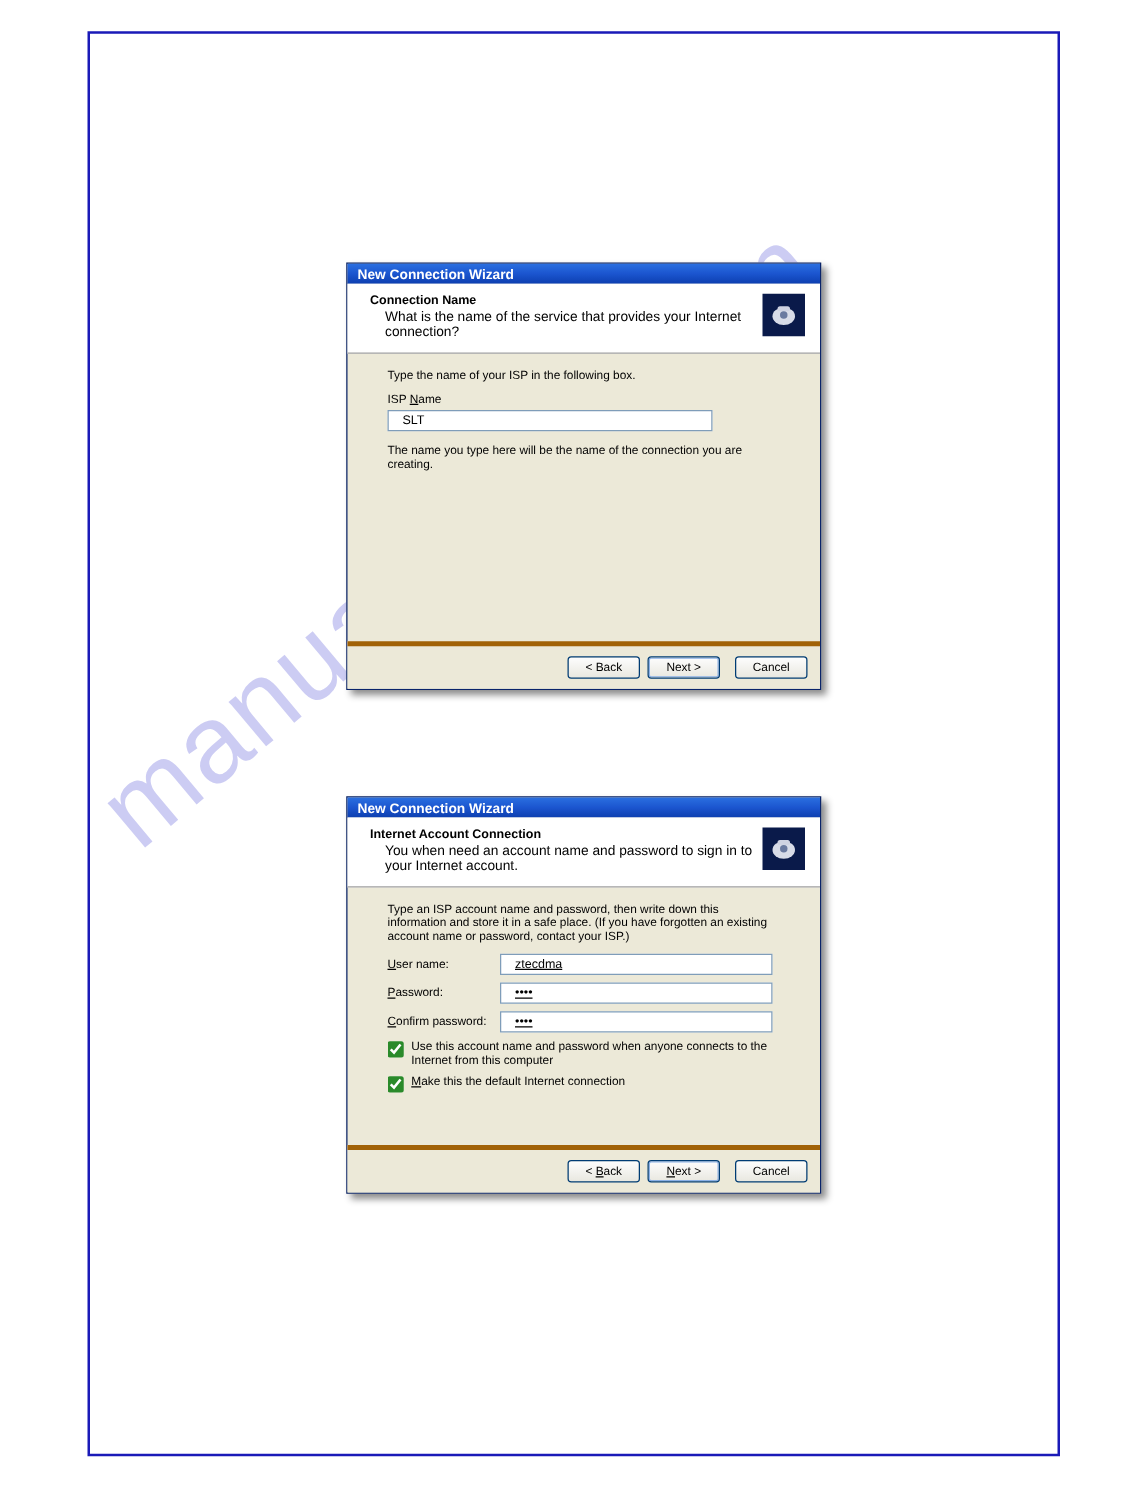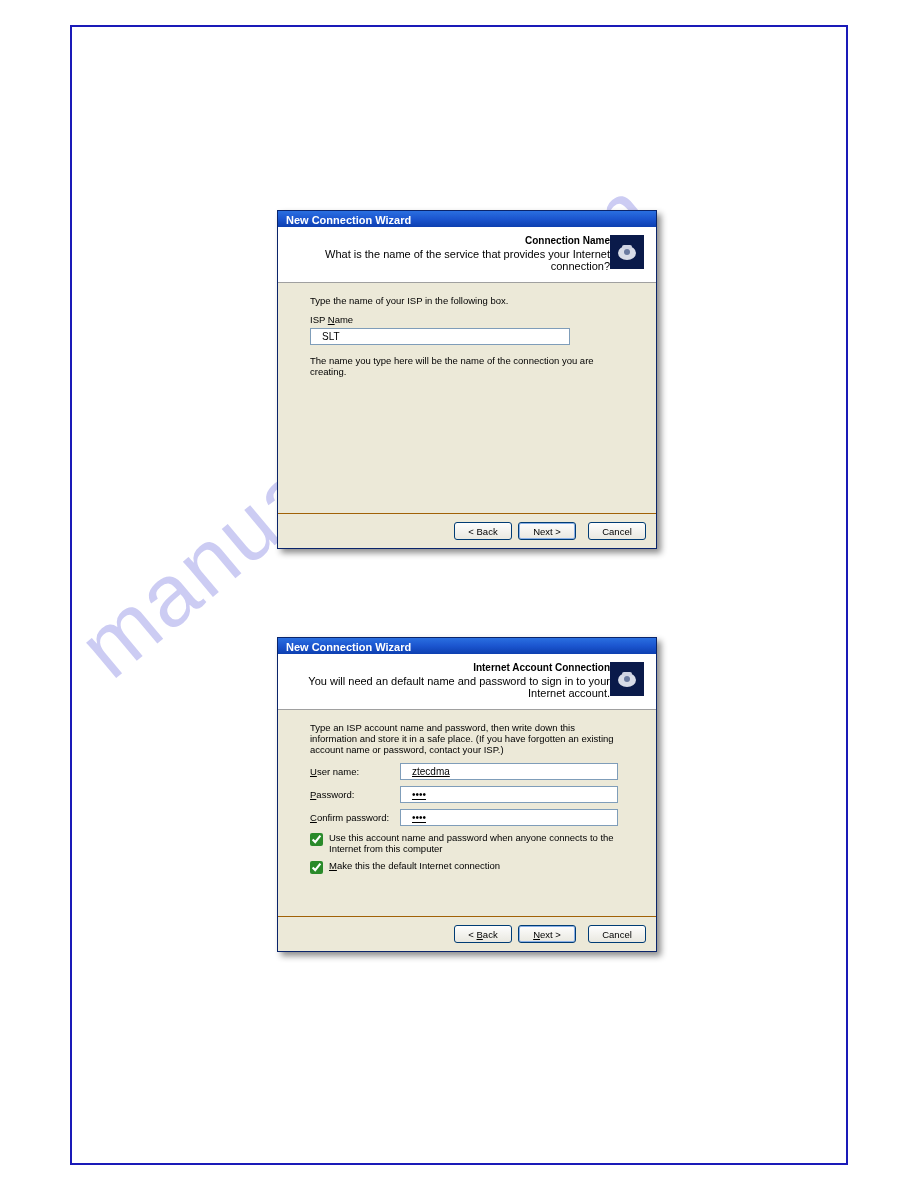--- a/index.html
+++ b/index.html
@@ -47,21 +47,20 @@
     font-weight: bold;
     font-size: 11px;
     padding: 3px 8px;
   }
   .header {
     background: #fff;
     padding: 8px 12px 10px 18px;
     display: flex;
     justify-content: space-between;
     border-bottom: 1px solid #a0a0a0;
-    text-align: right;
   }
   .header-text { flex: 1; }
   .header-title { font-weight: bold; font-size: 10px; color: #000; }
   .header-sub { font-size: 11px; color: #000; margin-left: 12px; margin-top: 2px; }
   .header-icon {
     width: 34px; height: 34px;
     background: #0a1a4a;
     display: flex; align-items: center; justify-content: center;
     flex-shrink: 0;
   }
@@ -76,21 +75,21 @@
     padding: 1px 11px;
     font-family: Tahoma, Arial, sans-serif;
   }
   .text-input.short { width: 218px; text-decoration: underline; }
   .hint { margin-top: 10px; font-size: 9.5px; }
   .formrow { display: flex; align-items: center; margin-bottom: 6px; }
   .formrow label { width: 90px; font-size: 9.5px; }
   .chkrow { display: flex; align-items: flex-start; margin: 6px 0; font-size: 9.5px; }
   .chkrow input { margin-right: 6px; margin-top: 1px; accent-color: #2a8a2a; }
   .footer {
-    border-top: 1px solid #a16207;
+    border-top: 4px solid #a16207;
     background: #ece9d8;
     padding: 8px 10px;
     display: flex;
     justify-content: flex-end;
     gap: 6px;
   }
   .btn {
     width: 58px; height: 18px;
     border: 1px solid #003c74;
     border-radius: 3px;
@@ -141,21 +140,21 @@
       </div>
     </div>
   </div>
 
   <div class="dialog-shadow d2">
     <div class="dialog">
       <div class="titlebar">New Connection Wizard</div>
       <div class="header">
         <div class="header-text">
           <div class="header-title">Internet Account Connection</div>
-          <div class="header-sub">You will need an default name and password to sign in to your Internet account.</div>
+          <div class="header-sub">You when need an account name and password to sign in to your Internet account.</div>
         </div>
         <div class="header-icon">
           <svg width="26" height="26" viewBox="0 0 26 26">
               <ellipse cx="13" cy="14" rx="9" ry="7" fill="#d8dce8"></ellipse>
               <rect x="8" y="6" width="10" height="4" rx="2" fill="#cfd3e2"></rect>
               <circle cx="13" cy="13" r="3" fill="#6a7aa0"></circle>
             </svg>
         </div>
       </div>
       <div class="body">

